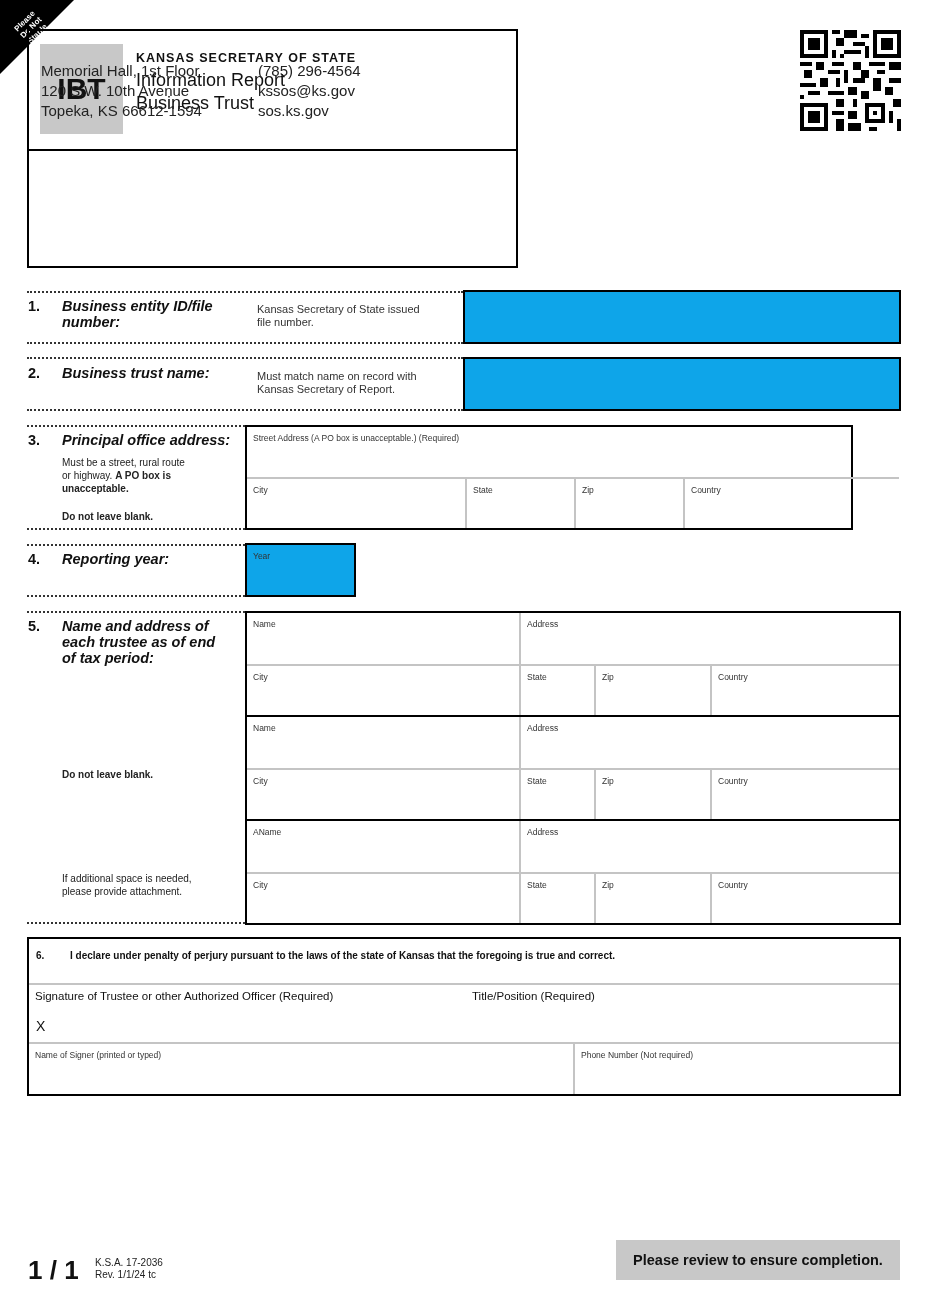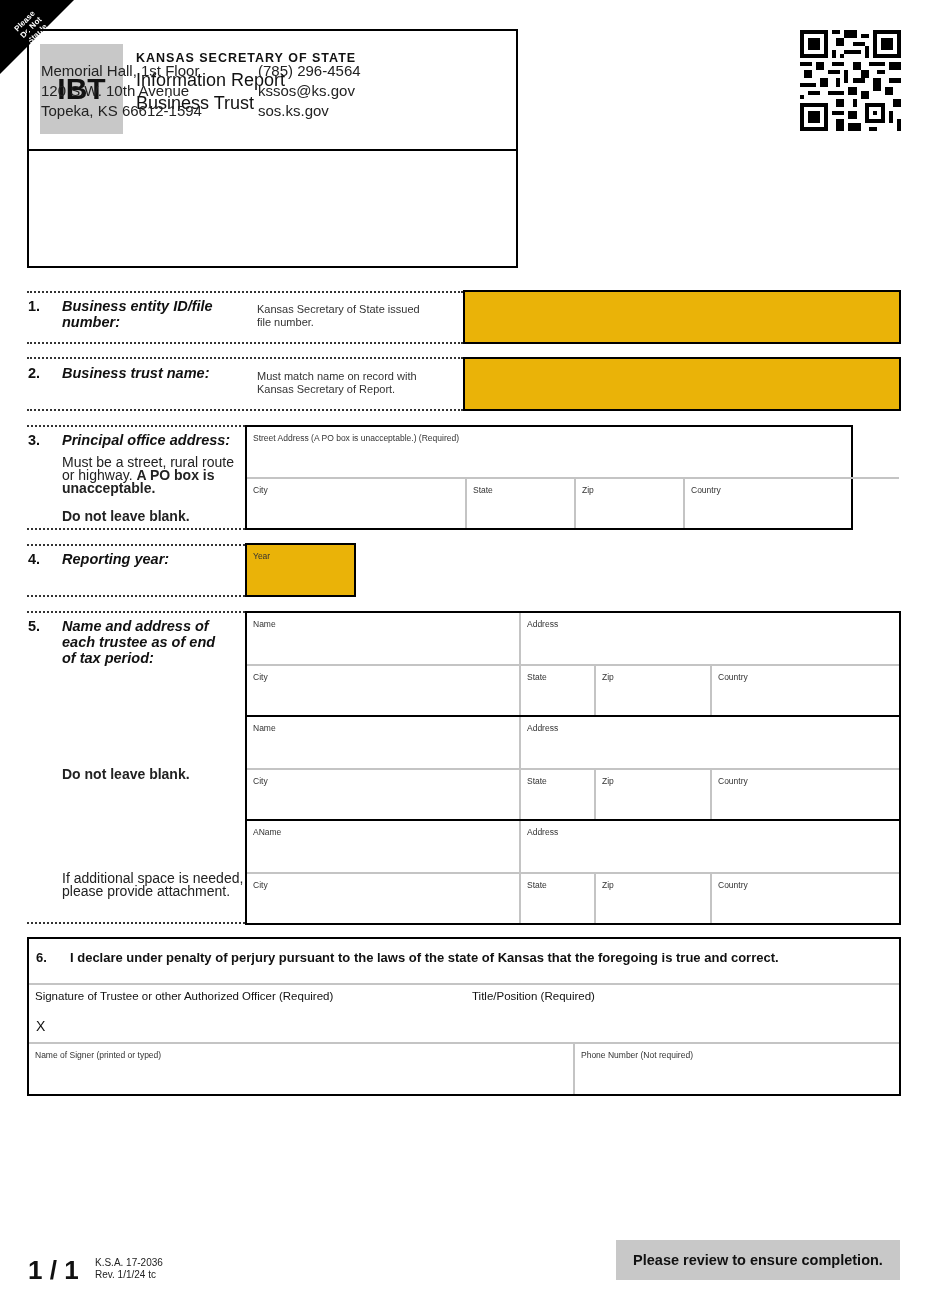--- a/index.html
+++ b/index.html
@@ -18,29 +18,29 @@
   .agency { position: absolute; left: 107px; top: 20px; font-size: 12.5px; font-weight: bold; letter-spacing: 1px; }
   .report-title { position: absolute; left: 107px; top: 38px; font-size: 18px; font-weight: normal; line-height: 23px; }
   .contact { position: absolute; top: 30px; font-size: 15px; line-height: 20px; color: #222; }
 
   .qr { position: absolute; left: 800px; top: 30px; width: 101px; height: 101px; }
 
   .dotted { position: absolute; left: 27px; border-top: 2px dotted #333; }
   .num { position: absolute; left: 28px; font-size: 14.5px; font-weight: bold; }
   .qlabel { position: absolute; left: 62px; font-size: 14.5px; font-weight: bold; line-height: 16px; font-style: italic; }
   .hint { position: absolute; font-size: 11px; line-height: 13px; color: #333; }
-  .sub { position: absolute; left: 62px; font-size: 14px; line-height: 13px; color: #222; }
-
-  .field { position: absolute; border: 2px solid #000; background: #eab308; text-align: center; }
+  .sub { position: absolute; left: 62px; font-size: 10px; line-height: 13px; color: #222; }
+
+  .field { position: absolute; border: 2px solid #000; background: #0ea5e9; text-align: center; }
   .grid-box { position: absolute; border: 2px solid #000; }
   .cell { position: absolute; border-color: #c4c4c4; border-style: solid; border-width: 0; }
   .cell-label { position: absolute; left: 6px; top: 6px; font-size: 8.5px; color: #333; }
 
   .decl { position: absolute; left: 27px; top: 937px; width: 874px; height: 159px; border: 2px solid #000; }
-  .decl-title { position: absolute; left: 7px; top: 11px; font-size: 13px; font-weight: bold; }
+  .decl-title { position: absolute; left: 7px; top: 11px; font-size: 10px; font-weight: bold; }
   .decl-title .n { display: inline-block; width: 34px; }
   .decl-row-line { position: absolute; left: 0; right: 0; border-top: 2px solid #c4c4c4; }
   .sig-label { position: absolute; font-size: 11.5px; }
 
   .page-num { position: absolute; left: 28px; top: 1255px; font-size: 26px; font-weight: bold; }
   .statute { position: absolute; left: 95px; top: 1257px; font-size: 10px; line-height: 12px; color: #222; }
   .review { position: absolute; left: 616px; top: 1240px; width: 284px; height: 40px; background: #c8c8c8;
     display: flex; align-items: center; justify-content: center; font-size: 14.5px; font-weight: bold; }
 </style>
 </head>

